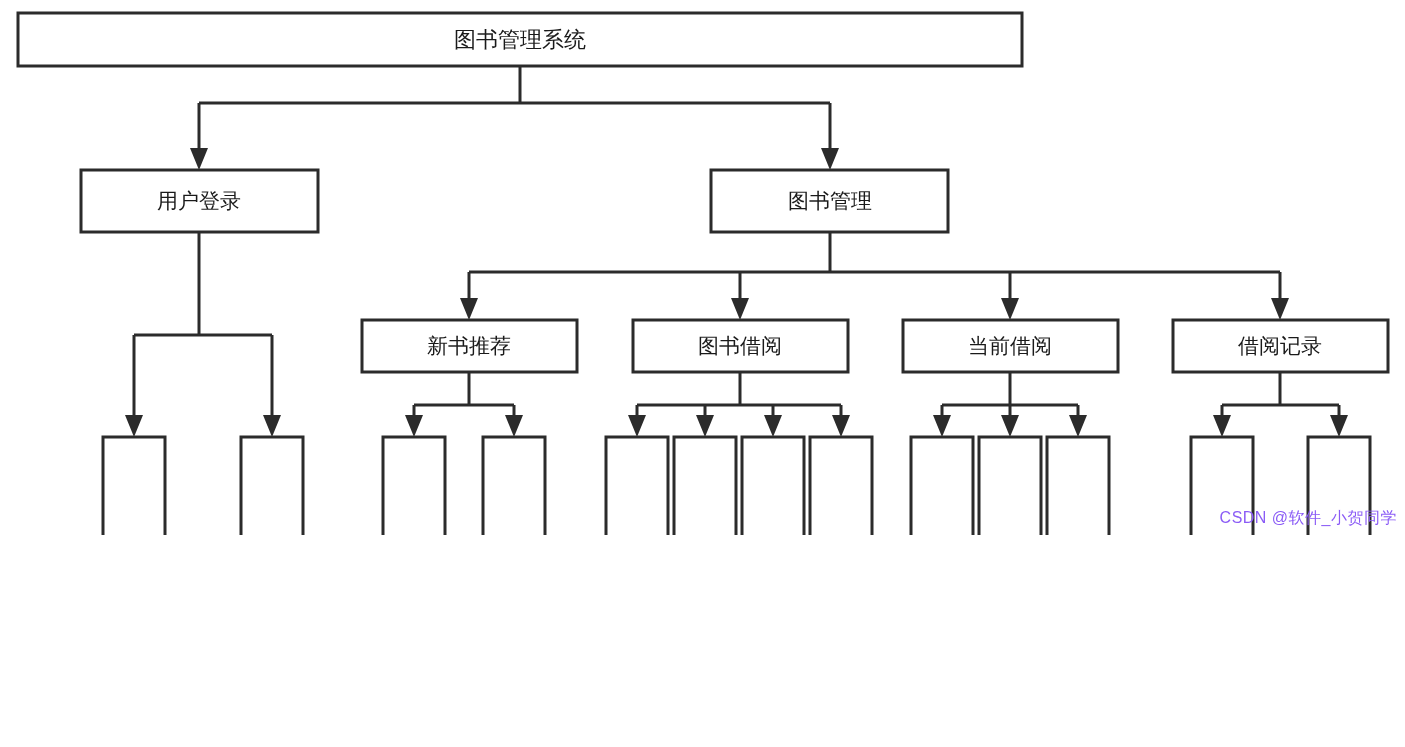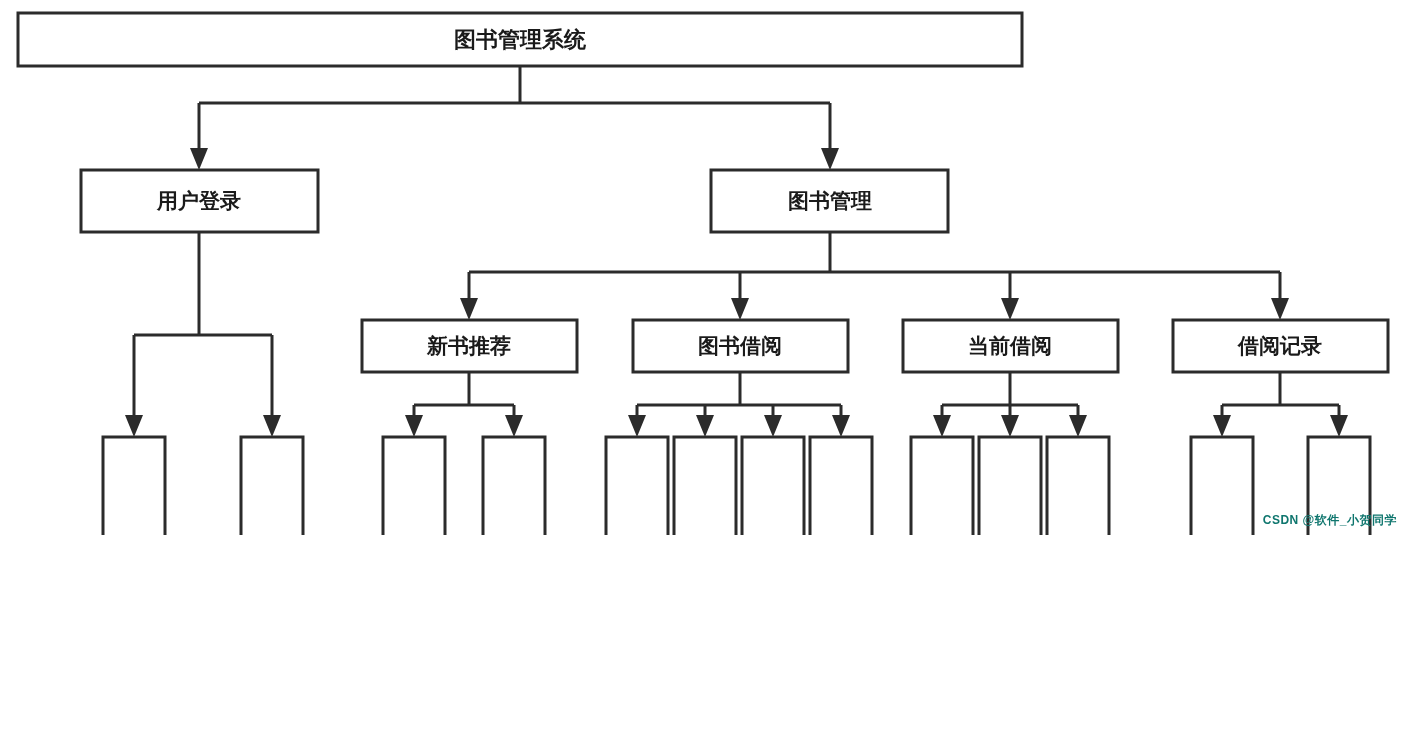--- a/index.html
+++ b/index.html
@@ -9,21 +9,20 @@
   }
   body {
     font-family: "Liberation Sans", "DejaVu Sans", sans-serif;
   }
   #diagram-root {
     position: relative;
     width: 1405px;
     height: 535px;
     background: #ffffff;
     overflow: hidden;
-    font-weight: bold;
   }
   svg.diagram-svg {
     position: absolute;
     left: 0;
     top: 0;
     width: 1405px;
     height: 747px;
   }
   .node-box {
     fill: #ffffff;
@@ -64,22 +63,22 @@
     align-items: flex-start;
     justify-content: center;
     white-space: nowrap;
     pointer-events: none;
   }
   .watermark {
     position: absolute;
     right: 8px;
     bottom: 6px;
     font-family: "Liberation Sans", "DejaVu Sans", sans-serif;
-    font-size: 12px;
-    color: #0f766e;
+    font-size: 16px;
+    color: #8b5cf6;
     letter-spacing: 0.5px;
     white-space: nowrap;
   }
 </style>
 </head>
 <body>
 
 <div id="diagram-root">
 
   <svg class="diagram-svg" viewBox="0 0 1405 747">

